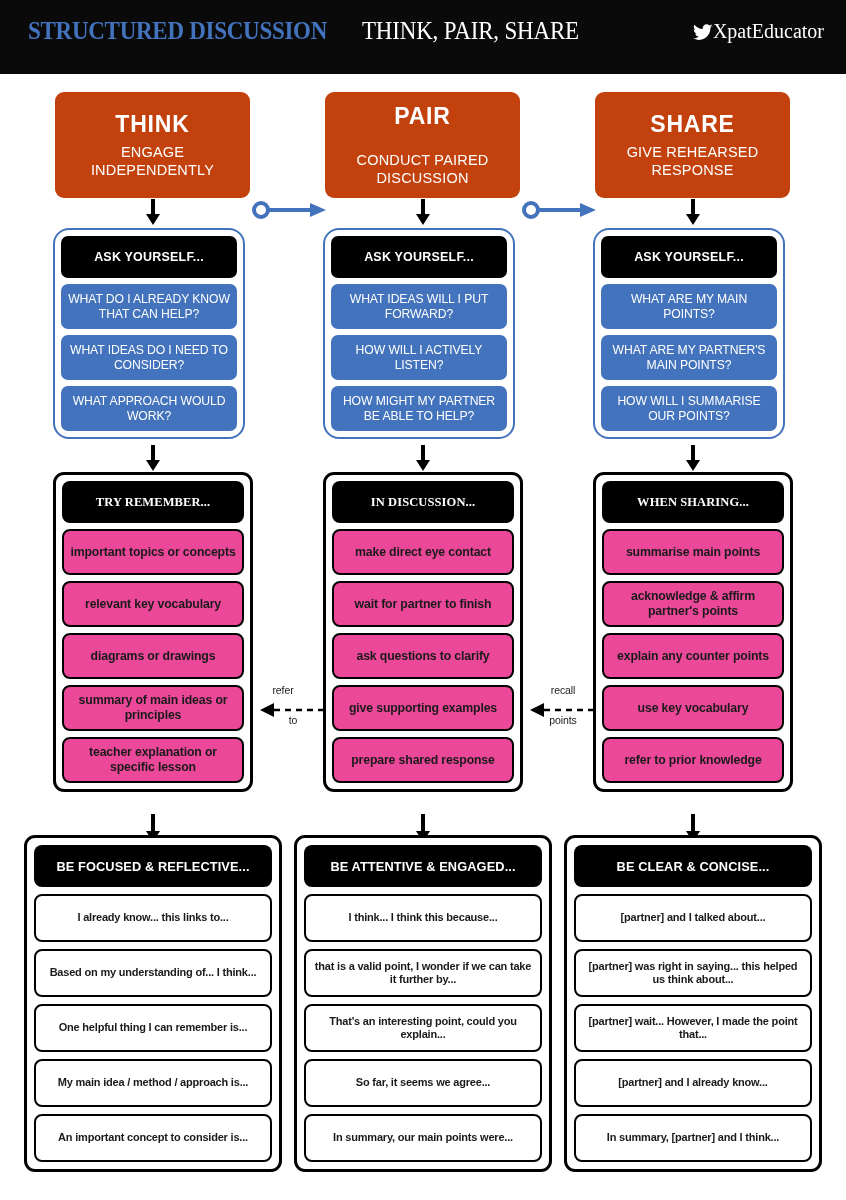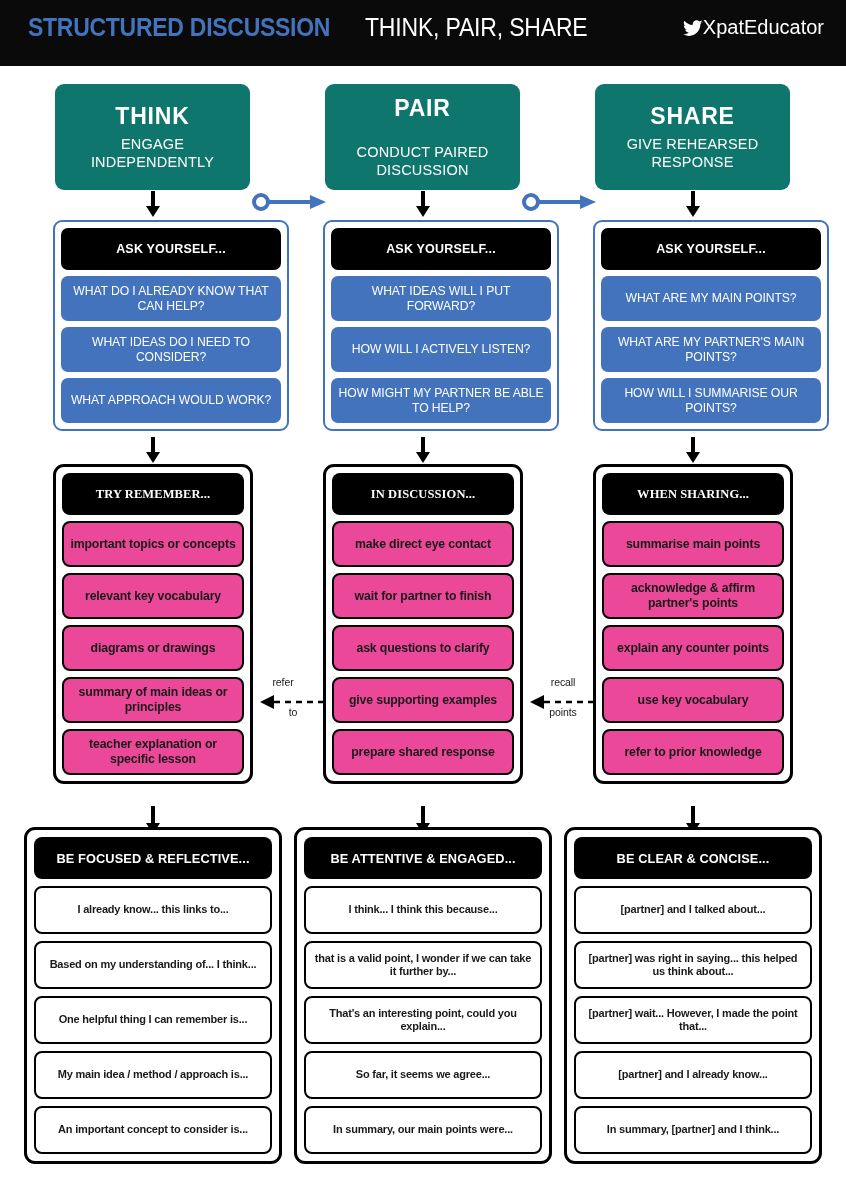--- a/index.html
+++ b/index.html
@@ -9,25 +9,26 @@
     height: 1200px;
     background: #ffffff;
     font-family: "Liberation Sans", sans-serif;
     overflow: hidden;
     position: relative;
   }
 
   
   .banner {
     width: 846px;
-    height: 66px;
+    height: 74px;
     background: #0a0a0a;
     display: flex;
     align-items: center;
     padding: 0 22px 12px 28px;
+    font-family: Liberation Serif, serif;
   }
   .banner-title { display: flex; align-items: baseline; gap: 9px; flex: 1; }
   .banner-strong {
     color: #4373bc;
     font-size: 25px;
     font-weight: bold;
     letter-spacing: -0.3px;
     font-stretch: condensed;
     transform: scaleX(0.92);
     transform-origin: left center;
@@ -50,21 +51,21 @@
   .twitter-icon { width: 20px; height: 17px; display: block; }
 
   
   .canvas { position: relative; width: 846px; height: 1134px; }
 
   
   .phase-head {
     position: absolute;
     width: 195px;
     height: 106px;
-    background: #0f766e;
+    background: #c2410c;
     border-radius: 9px;
     color: #ffffff;
     display: flex;
     flex-direction: column;
     align-items: center;
     justify-content: center;
     padding: 0 10px;
   }
   .phase-title {
     font-size: 23px;
@@ -84,23 +85,23 @@
   .h-connector { position: absolute; top: 125px; height: 22px; width: 76px; }
   .h-connector svg { display: block; }
 
   
   .v-arrow { position: absolute; width: 16px; }
   .v-arrow svg { display: block; }
 
   
   .q-panel {
     position: absolute;
-    width: 236px;
+    width: 192px;
     border: 2.5px solid #4373bc;
-    border-radius: 9px;
+    border-radius: 16px;
     background: #ffffff;
     padding: 6px;
     display: flex;
     flex-direction: column;
     gap: 6px;
   }
   .q-head {
     background: #000000;
     border-radius: 7px;
     color: #ffffff;

